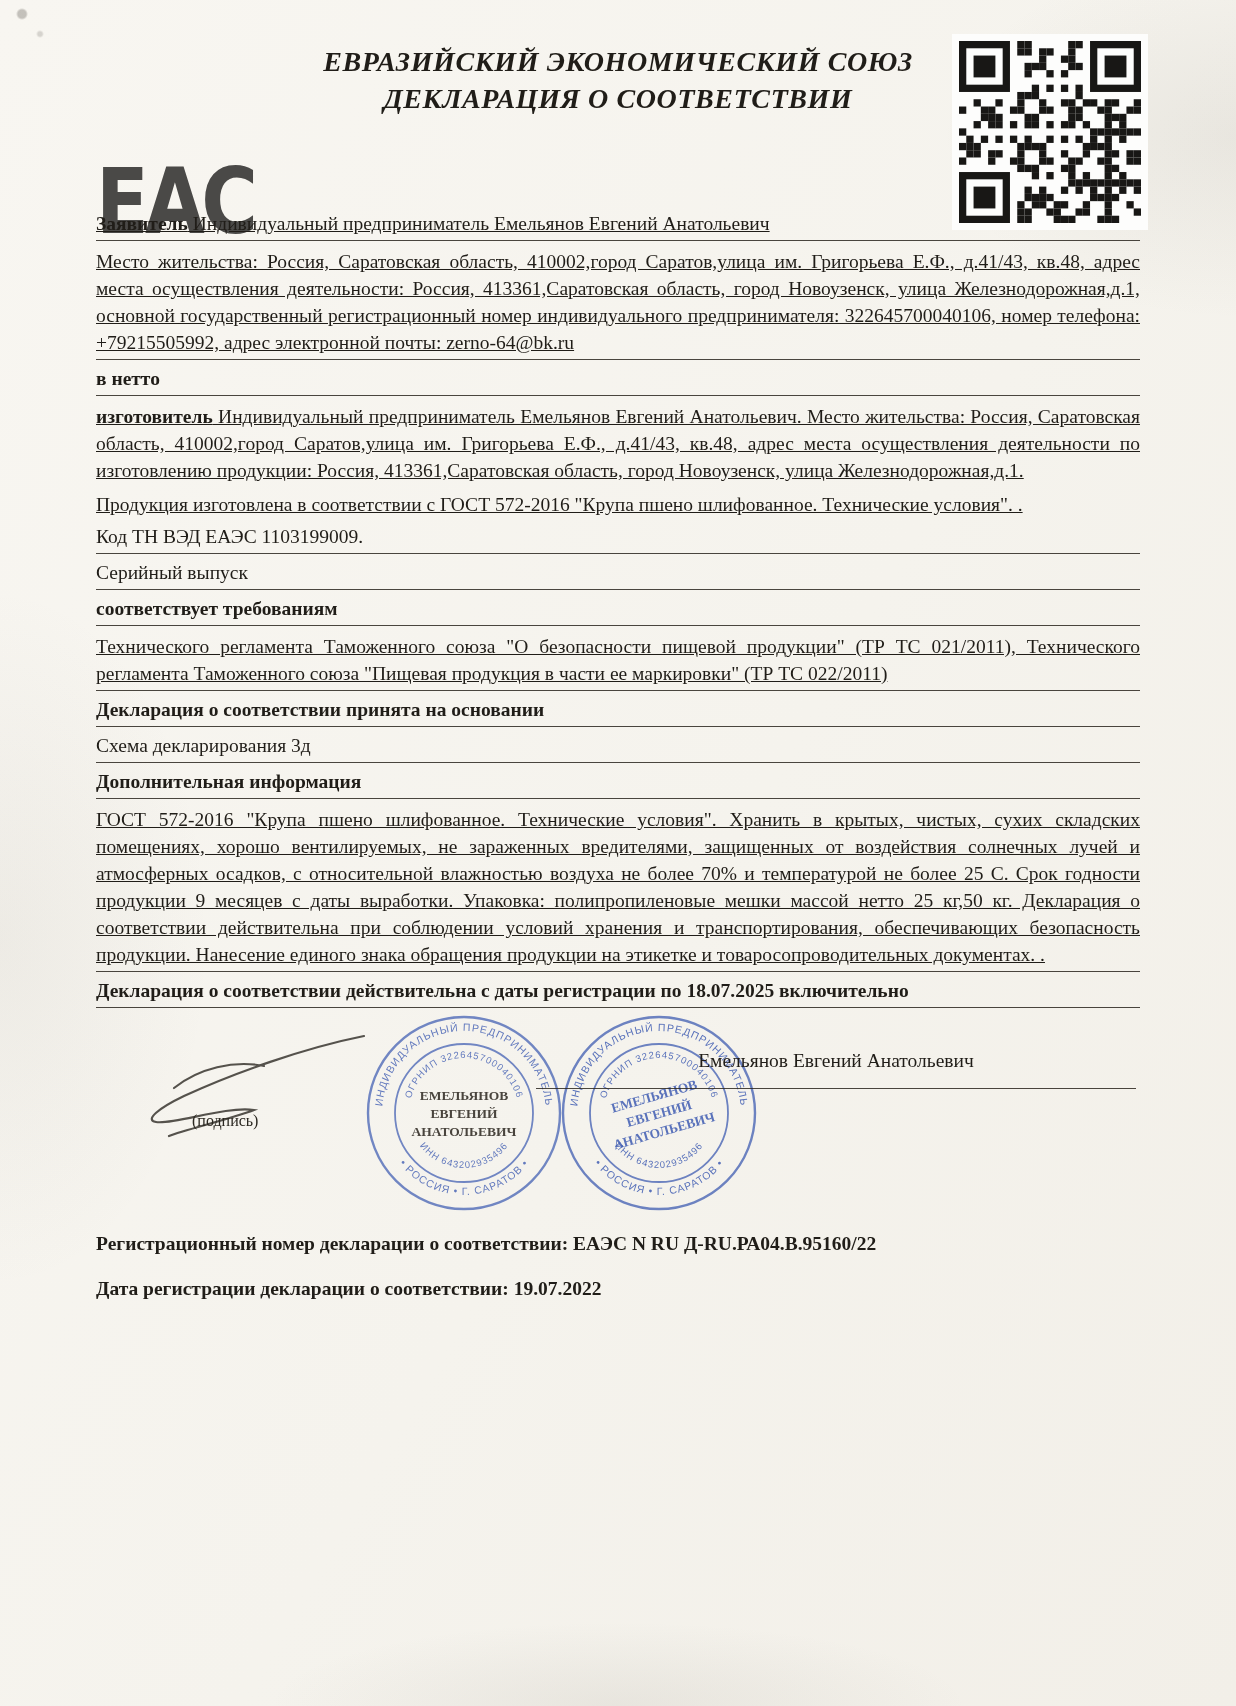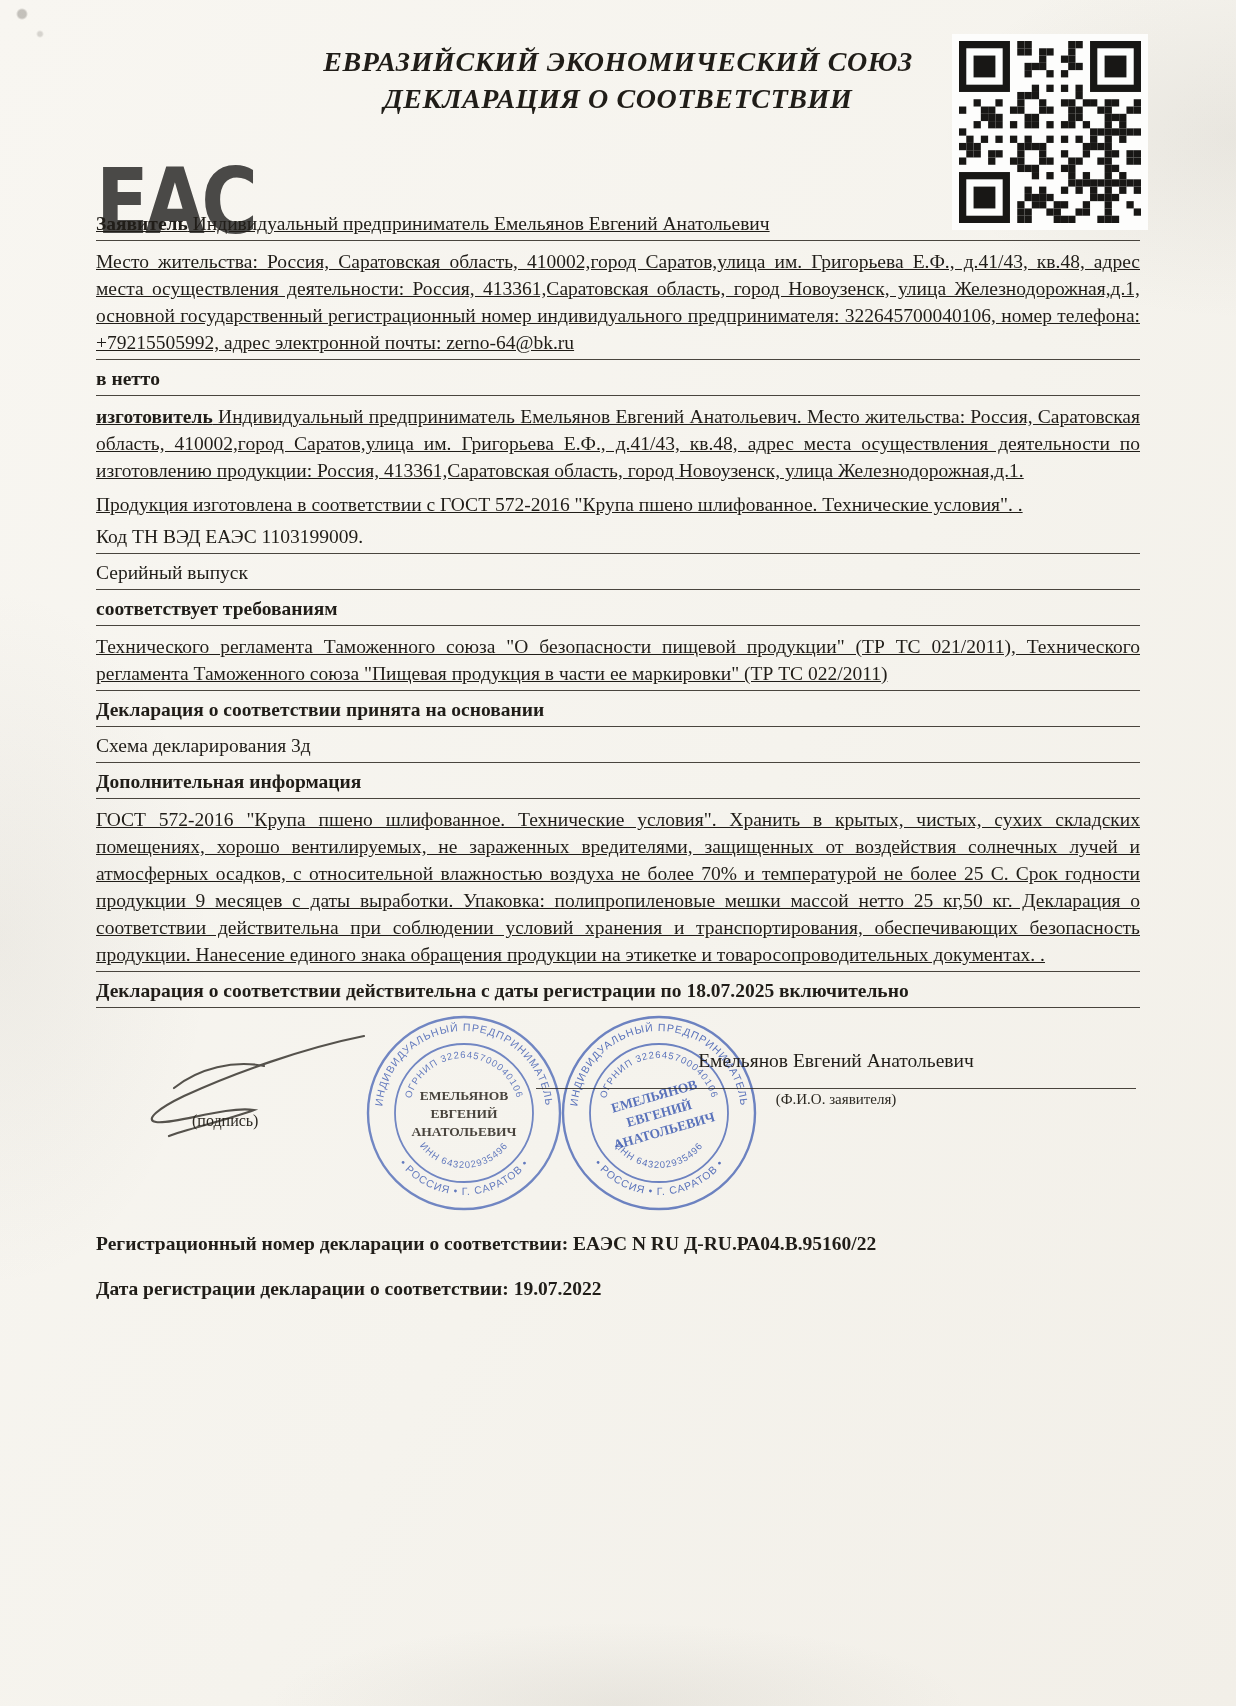--- a/index.html
+++ b/index.html
@@ -348,21 +348,20 @@
         </g>
         <g transform="rotate(-16 335 125)" font-size="13.5" font-weight="bold" fill="#2f4fad" opacity=".85" text-anchor="middle">
           <text x="335" y="112">ЕМЕЛЬЯНОВ</text>
           <text x="335" y="130">ЕВГЕНИЙ</text>
           <text x="335" y="148">АНАТОЛЬЕВИЧ</text>
         </g>
       </svg>
 
       <div class="fio-col">
         <div class="fio-name">Емельянов Евгений Анатольевич</div>
-        <div class="fio-label">(Ф.И.О. заявителя)</div>
       </div>
     </div>
 
     <div class="row b footer-line">Регистрационный номер декларации о соответствии: ЕАЭС N RU Д-RU.РА04.В.95160/22</div>
 
     <div class="row b footer-line2">Дата регистрации декларации о соответствии: 19.07.2022</div>
 
   </div>
 </div>
 

